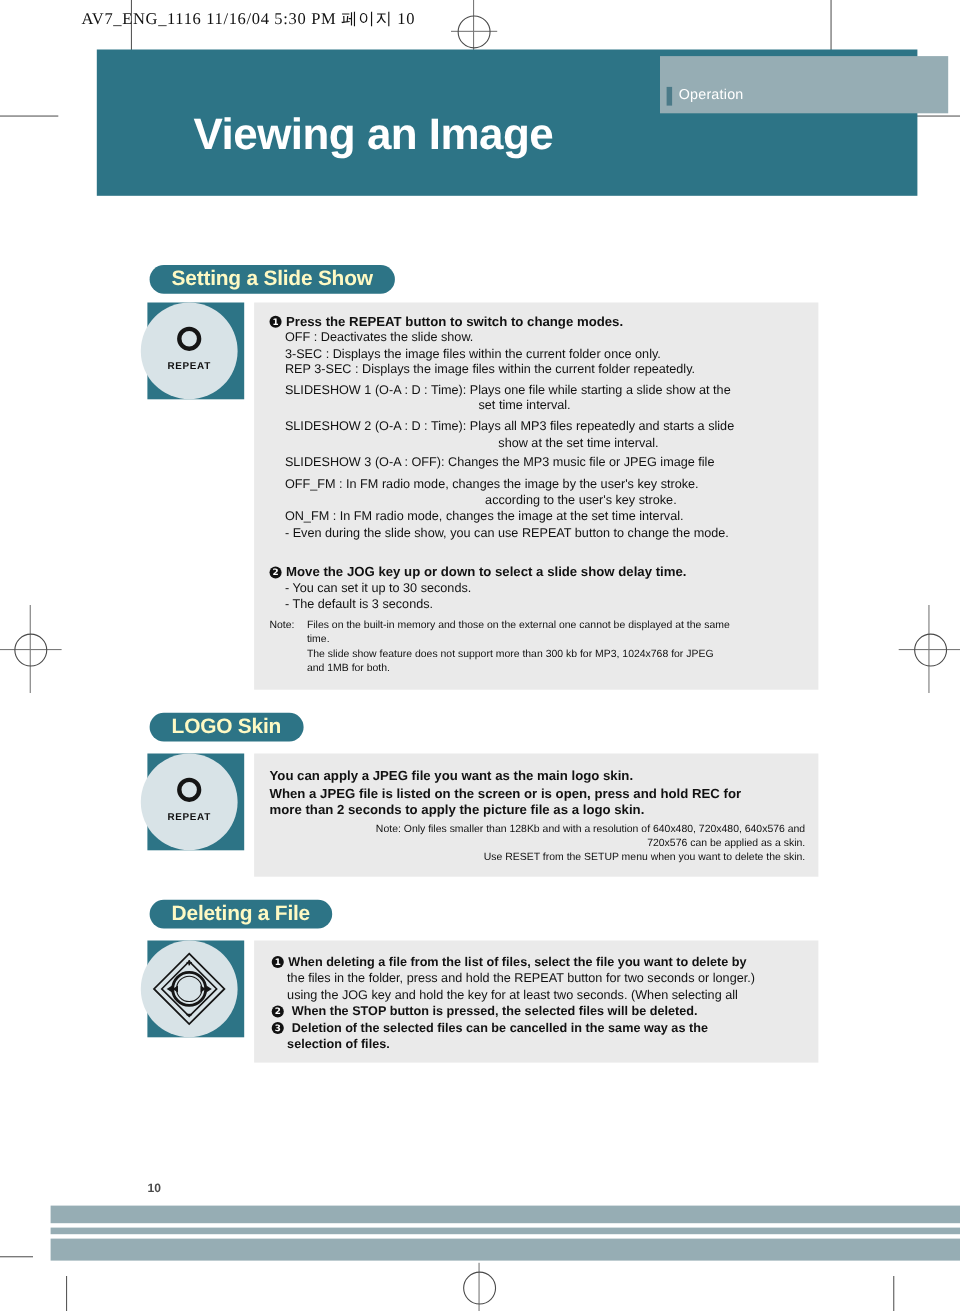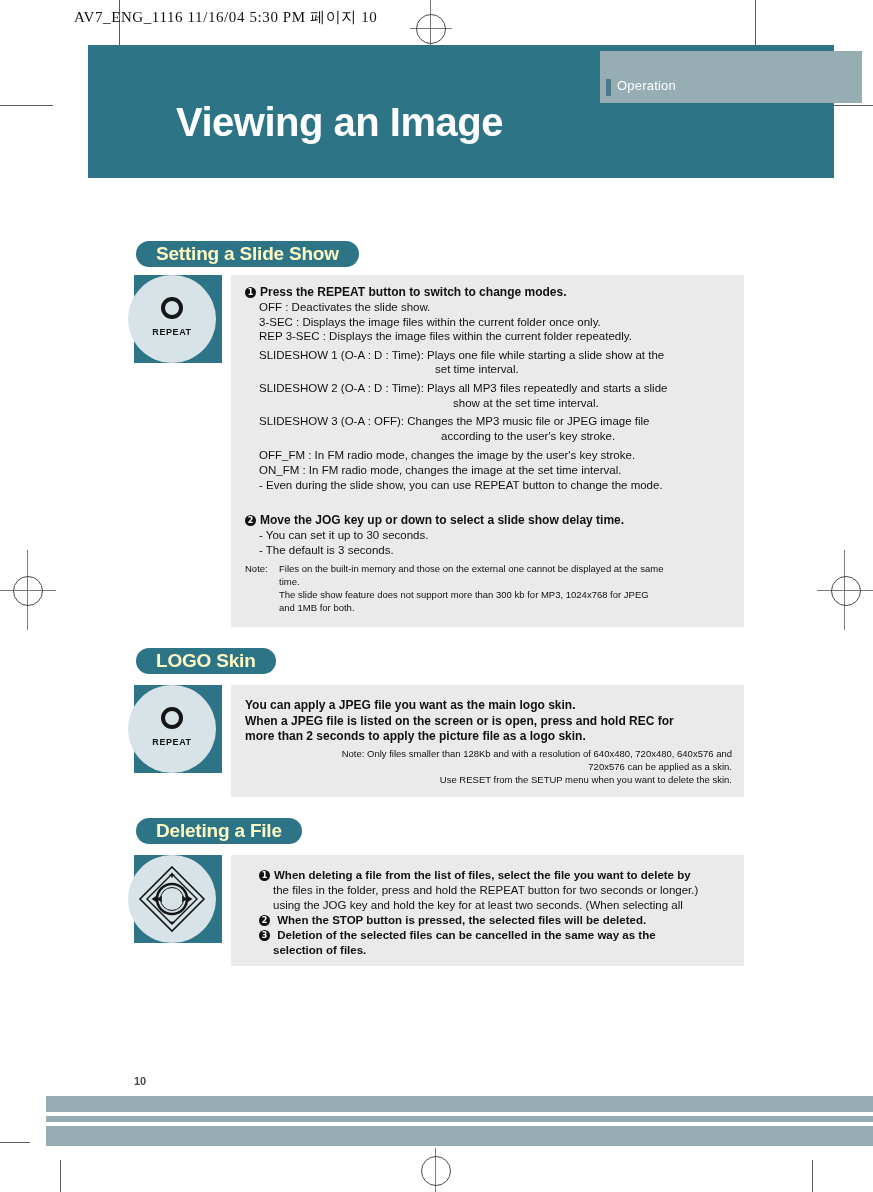--- a/index.html
+++ b/index.html
@@ -200,26 +200,26 @@
       <span>(O-A : D : Time)</span><span class="b">:</span>
       <span>Plays all MP3 files repeatedly and starts a slide</span>
     </div>
     <div class="ln cont2">show at the set time interval.</div>
 
     <div class="ln i1" style="margin-top:4px;">
       <span class="b">SLIDESHOW 3</span>
       <span>(O-A : OFF):</span>
       <span>Changes the MP3 music file or JPEG image file</span>
     </div>
-    <div class="ln cont3">according to the user's key stroke.</div>
-
     <div class="ln i1" style="margin-top:5px;">
       <span class="b">OFF_FM :</span>
       <span>In FM radio mode, changes the image by the user's key stroke.</span>
     </div>
+
+    <div class="ln cont3">according to the user's key stroke.</div>
     <div class="ln i1">
       <span class="b">ON_FM :</span>
       <span>In FM radio mode, changes the image at the set time interval.</span>
     </div>
     <div class="ln i1">- Even during the slide show, you can use REPEAT button to change the mode.</div>
 
     <div class="ln head" style="margin-top:20px;">
       <span class="bullet">2</span><span>Move the JOG key up or down to select a slide show delay time.</span>
     </div>
     <div class="ln i1">- You can set it up to 30 seconds.</div>
@@ -271,21 +271,21 @@
       <rect x="34.6" y="12.5" width="4.8" height="1.5" fill="#151515"></rect>
       <rect x="36.3" y="10.8" width="1.5" height="4.8" fill="#151515"></rect>
       <rect x="34.6" y="59.6" width="4.8" height="1.5" fill="#151515"></rect>
       <path d="M16.5 37 L21.5 33.8 L21.5 40.2 Z" fill="#151515"></path>
       <path d="M21.8 37 L26.8 33.8 L26.8 40.2 Z" fill="#151515"></path>
       <path d="M57.5 37 L52.5 33.8 L52.5 40.2 Z" fill="#151515"></path>
       <path d="M52.2 37 L47.2 33.8 L47.2 40.2 Z" fill="#151515"></path>
     </svg>
   </div>
 
-  <div class="textbox" style="left:97px;top:0;width:513px;height:111px;padding-top:13px;padding-left:28px;">
+  <div class="textbox" style="left:97px;top:0;width:513px;height:111px;padding-top:13px;padding-left:16px;">
     <div class="dl b">
       <span class="bullet">1</span><span>When deleting a file from the list of files, select the file you want to delete by</span>
     </div>
     <div class="dl dl-ind">the files in the folder, press and hold the REPEAT button for two seconds or longer.)</div>
     <div class="dl dl-ind">
       <span class="b">using the JOG key and hold the key for at least two seconds.</span>
       <span>(When selecting all</span>
     </div>
     <div class="dl b">
       <span class="bullet">2</span> <span>When the STOP button is pressed, the selected files will be deleted.</span>

